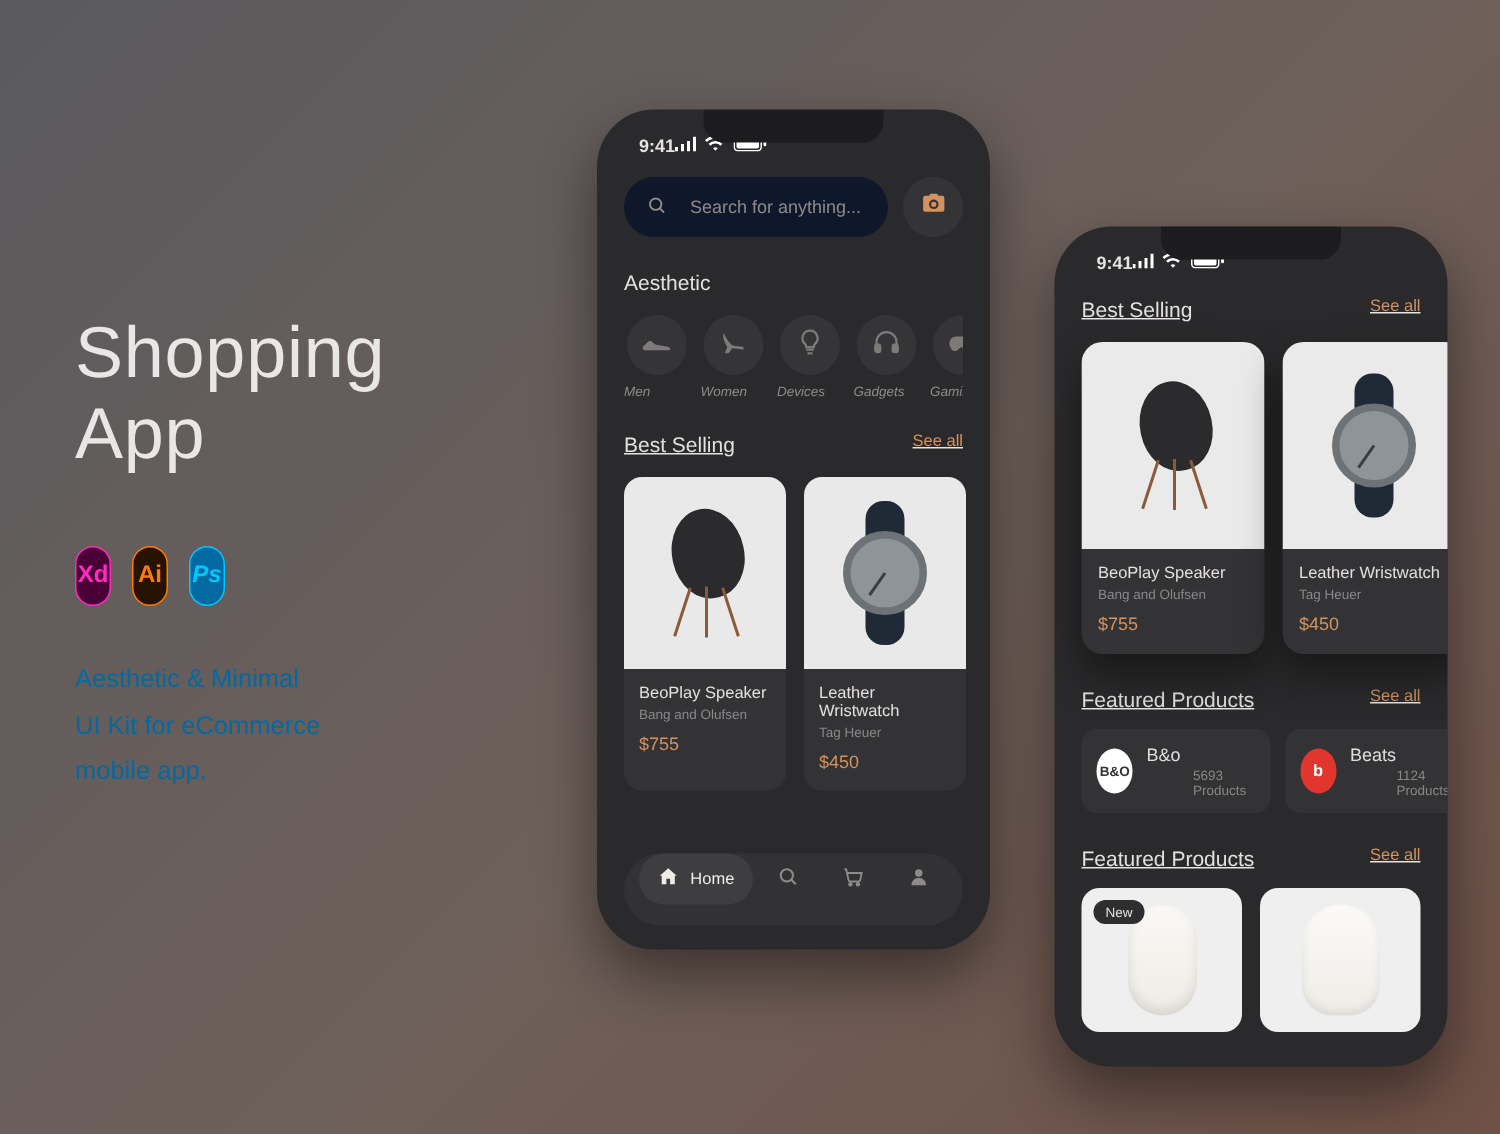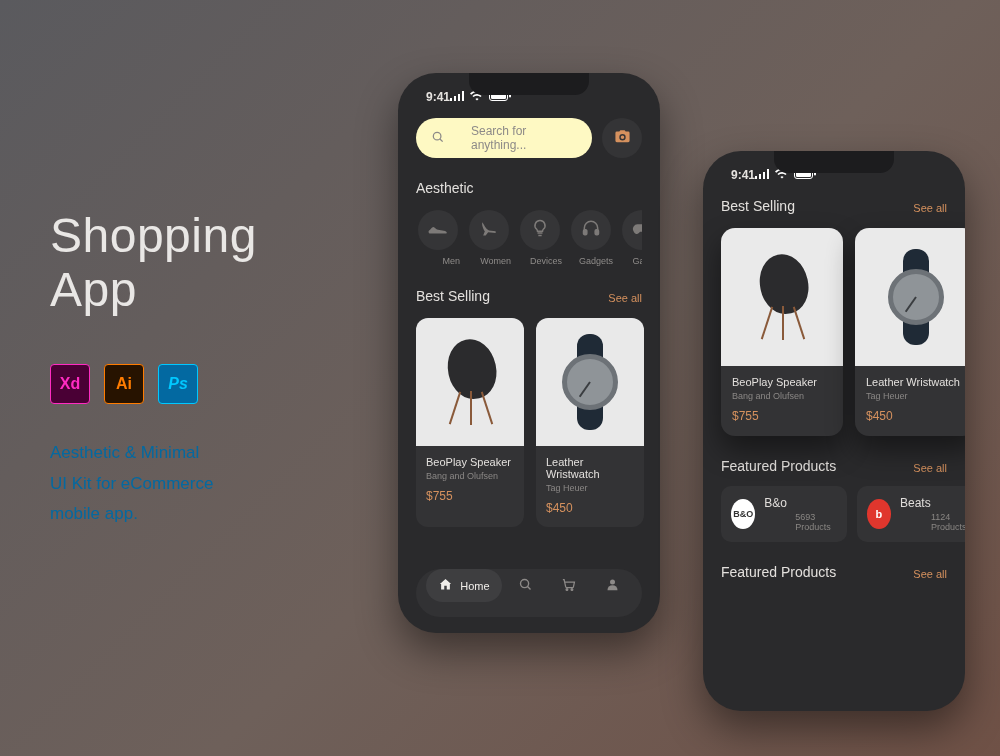--- a/index.html
+++ b/index.html
@@ -10,21 +10,21 @@
   }
 
   
   .hero {
     position: absolute; left: 50px; top: 155px; width: 300px;
     color: #e9e7e5;
   }
   .hero h1 { font-size: 48px; font-weight: 300; line-height: 1.12; letter-spacing: 0.5px; }
   .tool-badges { display: flex; gap: 14px; margin-top: 48px; }
   .tool-badge {
-    width: 40px; height: 40px; border-radius: 4px;
+    width: 24px; height: 40px; border-radius: 14px;
     display: flex; align-items: center; justify-content: center;
     font-size: 16px; font-weight: 700;
   }
   .xd { background:#4a0035; border:1px solid #ff2bc2; color:#ff2bc2; }
   .ai { background:#271300; border:1px solid #ff7c00; color:#ff7c00; }
   .ps { background:#0369a1; border:1px solid #00c8ff; color:#00c8ff;font-style:italic; }
   .hero p { margin-top: 34px; font-size: 17px; line-height: 1.8; color:#0369a1; font-weight:300; }
 
   
   .phone {
@@ -42,36 +42,36 @@
   }
   .statusbar {
     display:flex; justify-content:flex-start; align-items:center;
     font-size:12px; font-weight:600; padding:3px 10px 0;
   }
   .status-icons { display:flex; align-items:center; gap:5px; }
 
   
   .search-row { display:flex; align-items:center; gap:10px; margin-top:14px; }
   .search {
-    flex:1; height:40px; border-radius:22px; background:#fef9c3;
-    display:flex; align-items:center; gap:26px; padding:0 15px;
+    flex:1; height:40px; border-radius:22px; background:#0f172a;
+    display:flex; align-items:center; gap:15px; padding:0 15px;
     color:#8d8a88; font-size:12px;
   }
   .cam-btn {
     width:40px; height:40px; border-radius:50%; background:#343436;
     display:flex; align-items:center; justify-content:center; color:#d5915e;
   }
 
   .sec-title { font-size:14px; font-weight:400; margin-top:22px; color:#e3e0dd; }
-  .sec-row { display:flex; justify-content:space-between; align-items:flex-end; margin-top:22px; }
+  .sec-row { display:flex; justify-content:space-between; align-items:flex-start; margin-top:22px;text-decoration:underline; }
   .sec-row .see { font-size:11px; color:#d5915e; }
 
   
   .cats { display:flex; gap:7px; margin-top:14px; overflow:hidden; }
-  .cat { width:44px; text-align:right; flex:0 0 44px; }
+  .cat { width:44px; text-align:left; flex:0 0 44px;font-style:italic; }
   .cat .bubble {
     width:40px; height:40px; margin:0 auto; border-radius:50%;
     background:#353537; display:flex; align-items:center; justify-content:center;
     color:#7d7a78; font-size:17px;
   }
   .cat .lbl { font-size:9px; color:#8e8b89; margin-top:6px; display:block; }
 
   
   .cards-row { display:flex; gap:12px; margin-top:14px; }
   .card {
@@ -423,13 +423,22 @@
         <div class="bc">1124 Products</div>
       </div>
     </div>
   </div>
 
   <div class="sec-row">
     <div class="sec-title" style="margin-top:0">Featured Products</div>
     <a class="see">See all</a>
   </div>
 
+  <div class="fp-row">
+    <div class="fp-card">
+      <span class="new">New</span>
+      <div class="pod"></div>
+    </div>
+    <div class="fp-card">
+      <div class="pod-speaker"></div>
+    </div>
+  </div>
 </div>
 
 </body></html>

